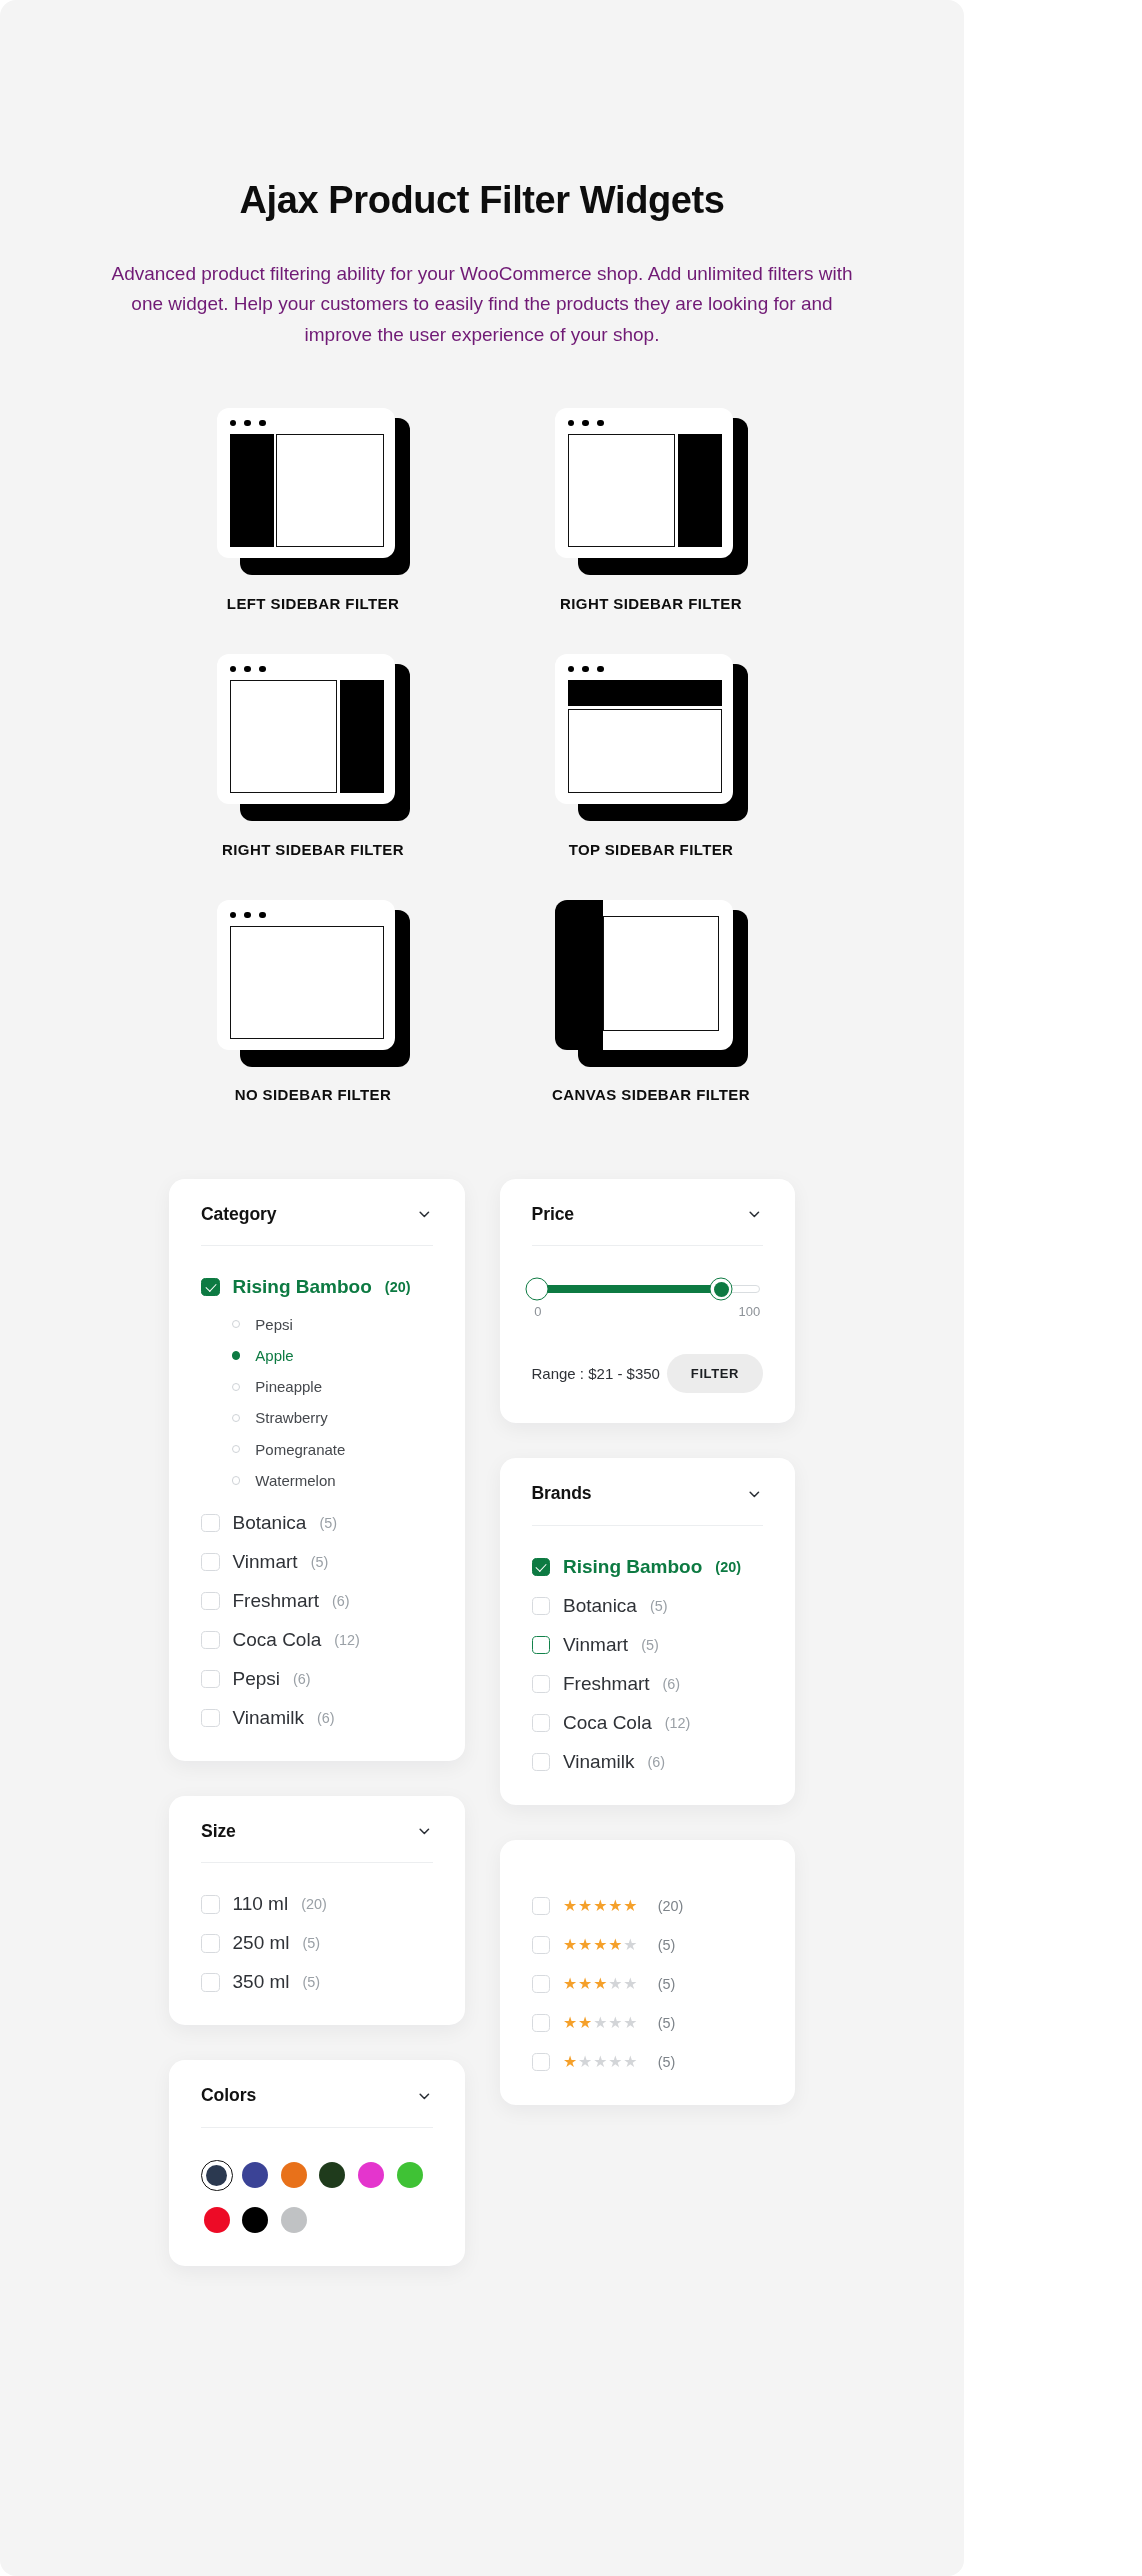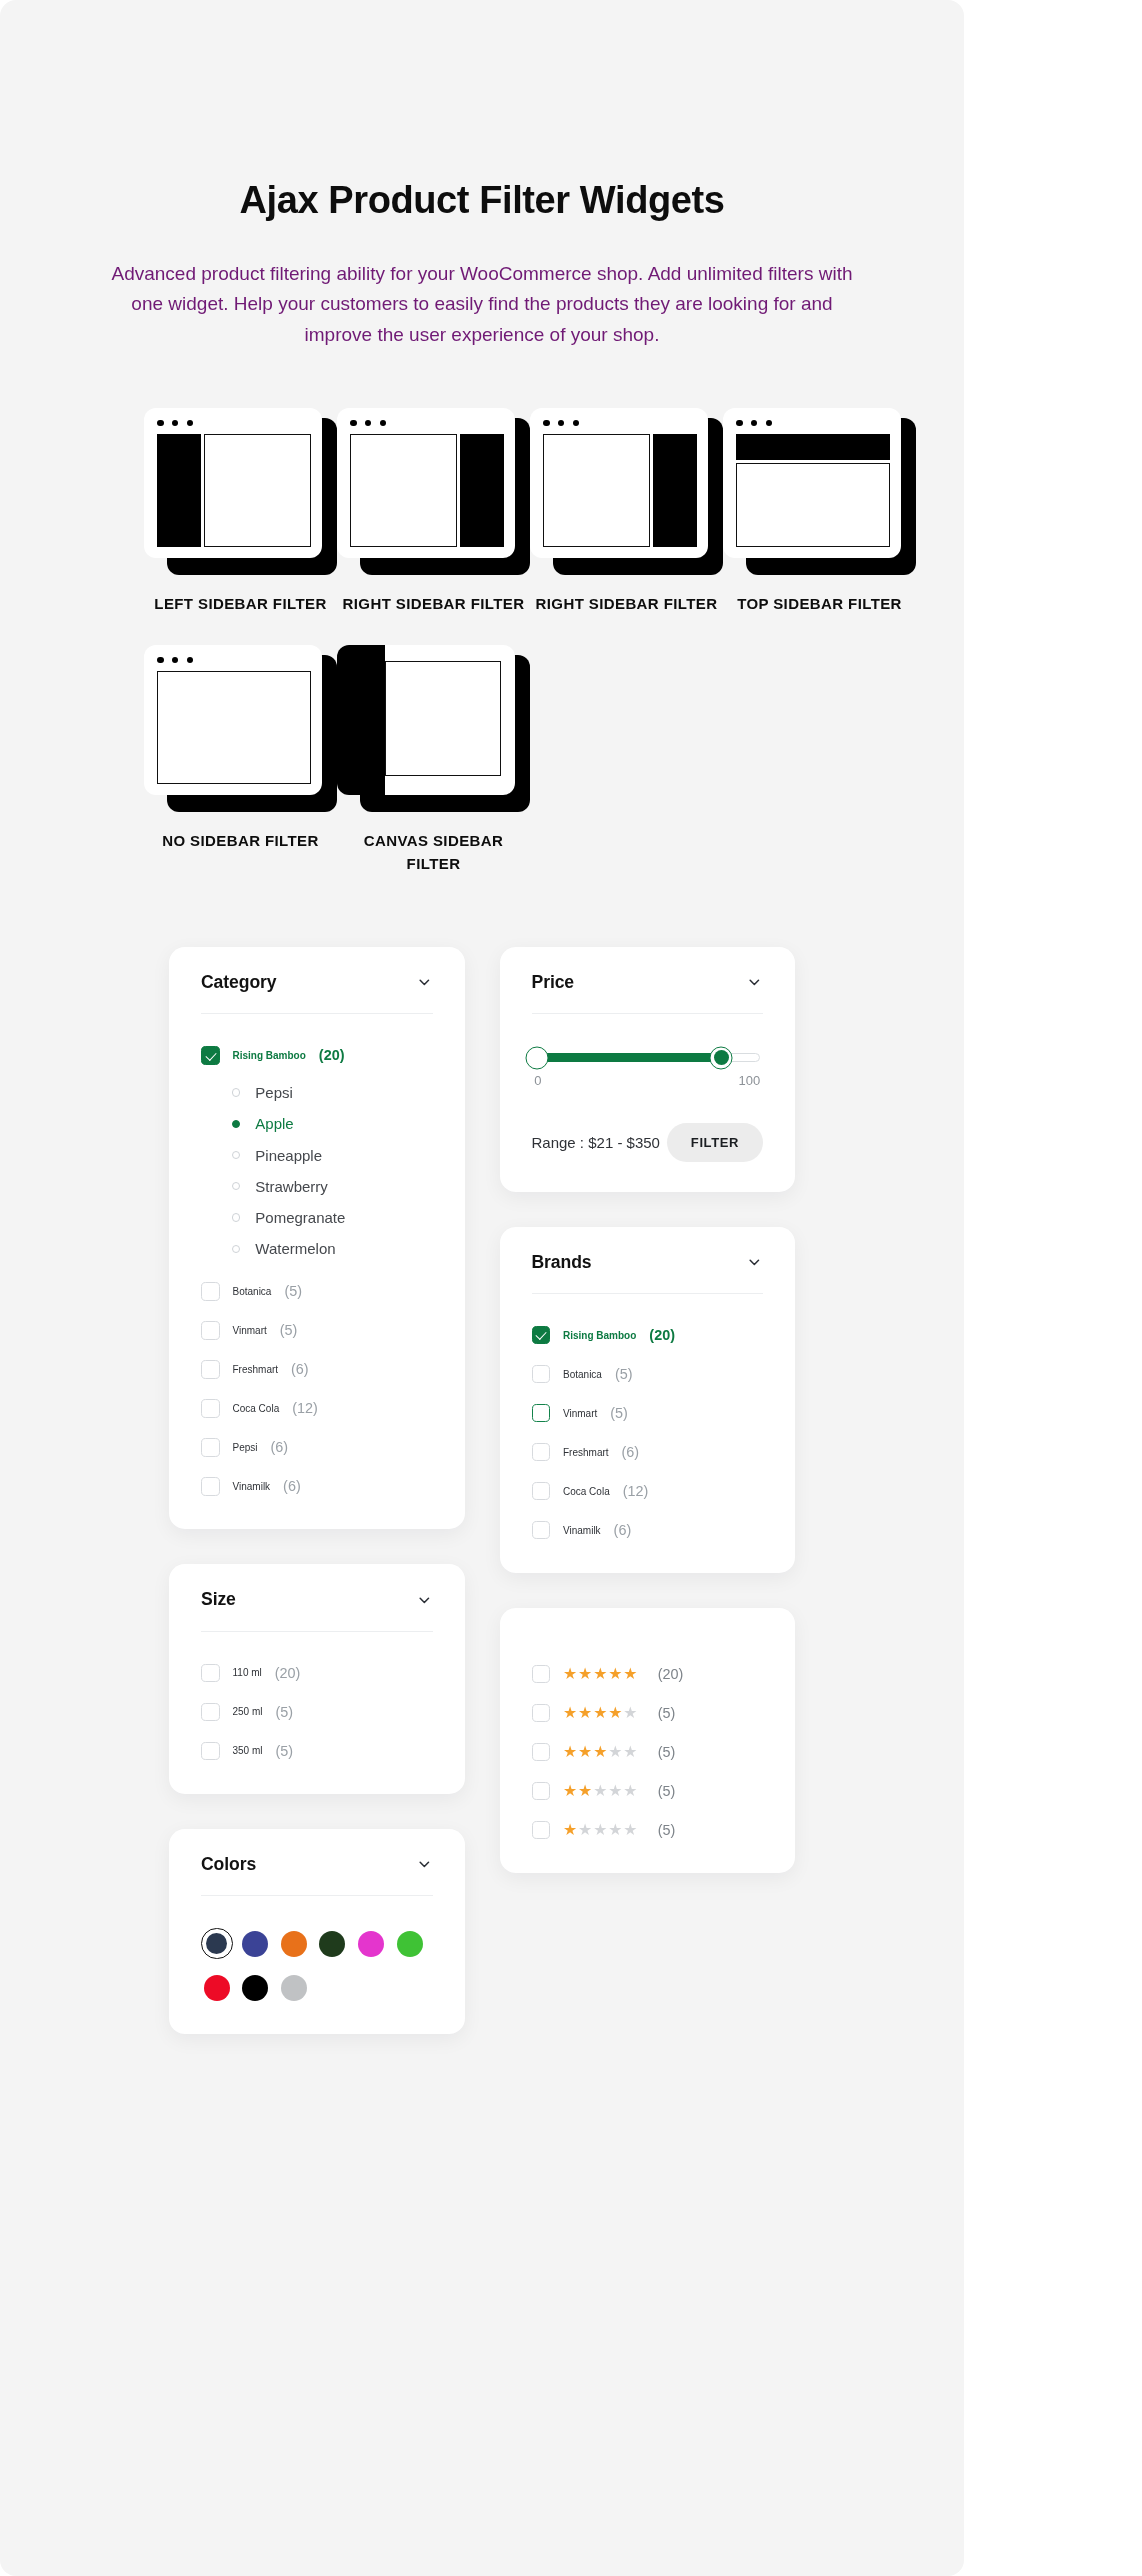--- a/index.html
+++ b/index.html
@@ -38,22 +38,22 @@
     font-size: 19px;
     line-height: 1.62;
     color: #701a75;
     font-weight: 400;
   }
 
   
   .layouts {
     margin-top: 57px;
     display: grid;
-    grid-template-columns: repeat(4, 1fr);
-    row-gap: 30px;
+    grid-template-columns: repeat(2, 1fr);
+    row-gap: 39px;
     padding: 0 144px;
   }
 
   .layout-cell {
     display: flex;
     flex-direction: column;
     align-items: center;
   }
 
   .layout-icon-wrap {
@@ -215,21 +215,21 @@
     content: "";
     position: absolute;
     left: 5.8px; top: 2.4px;
     width: 4.6px; height: 9.3px;
     border: solid #ffffff;
     border-width: 0 1.9px 1.9px 0;
     transform: rotate(43deg);
   }
 
   .row-label {
-    font-size: 10px;
+    font-size: 19px;
     color: #2f3237;
     white-space: nowrap;
   }
   .row-count { color: #9aa0a6; font-size: 14.4px; }
 
   .row.selected .row-label,
   .row.selected .row-count {
     color: #0d7a42;
     font-weight: 700;
   }

